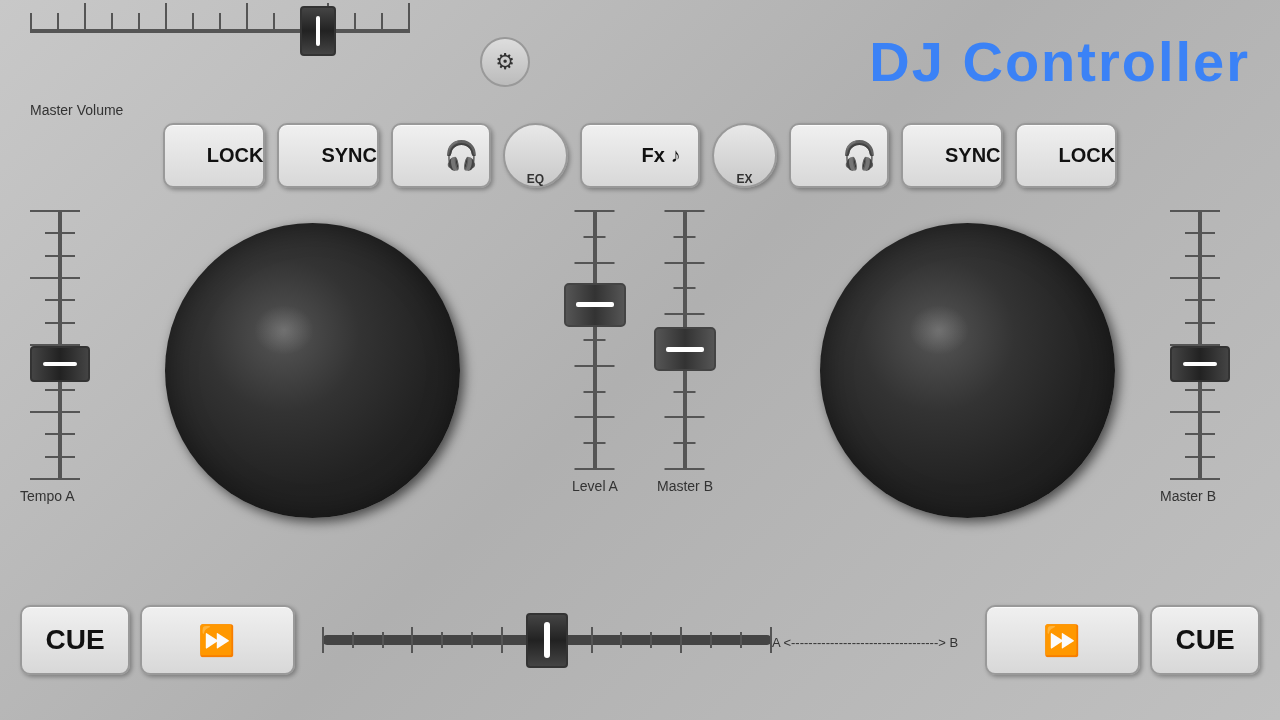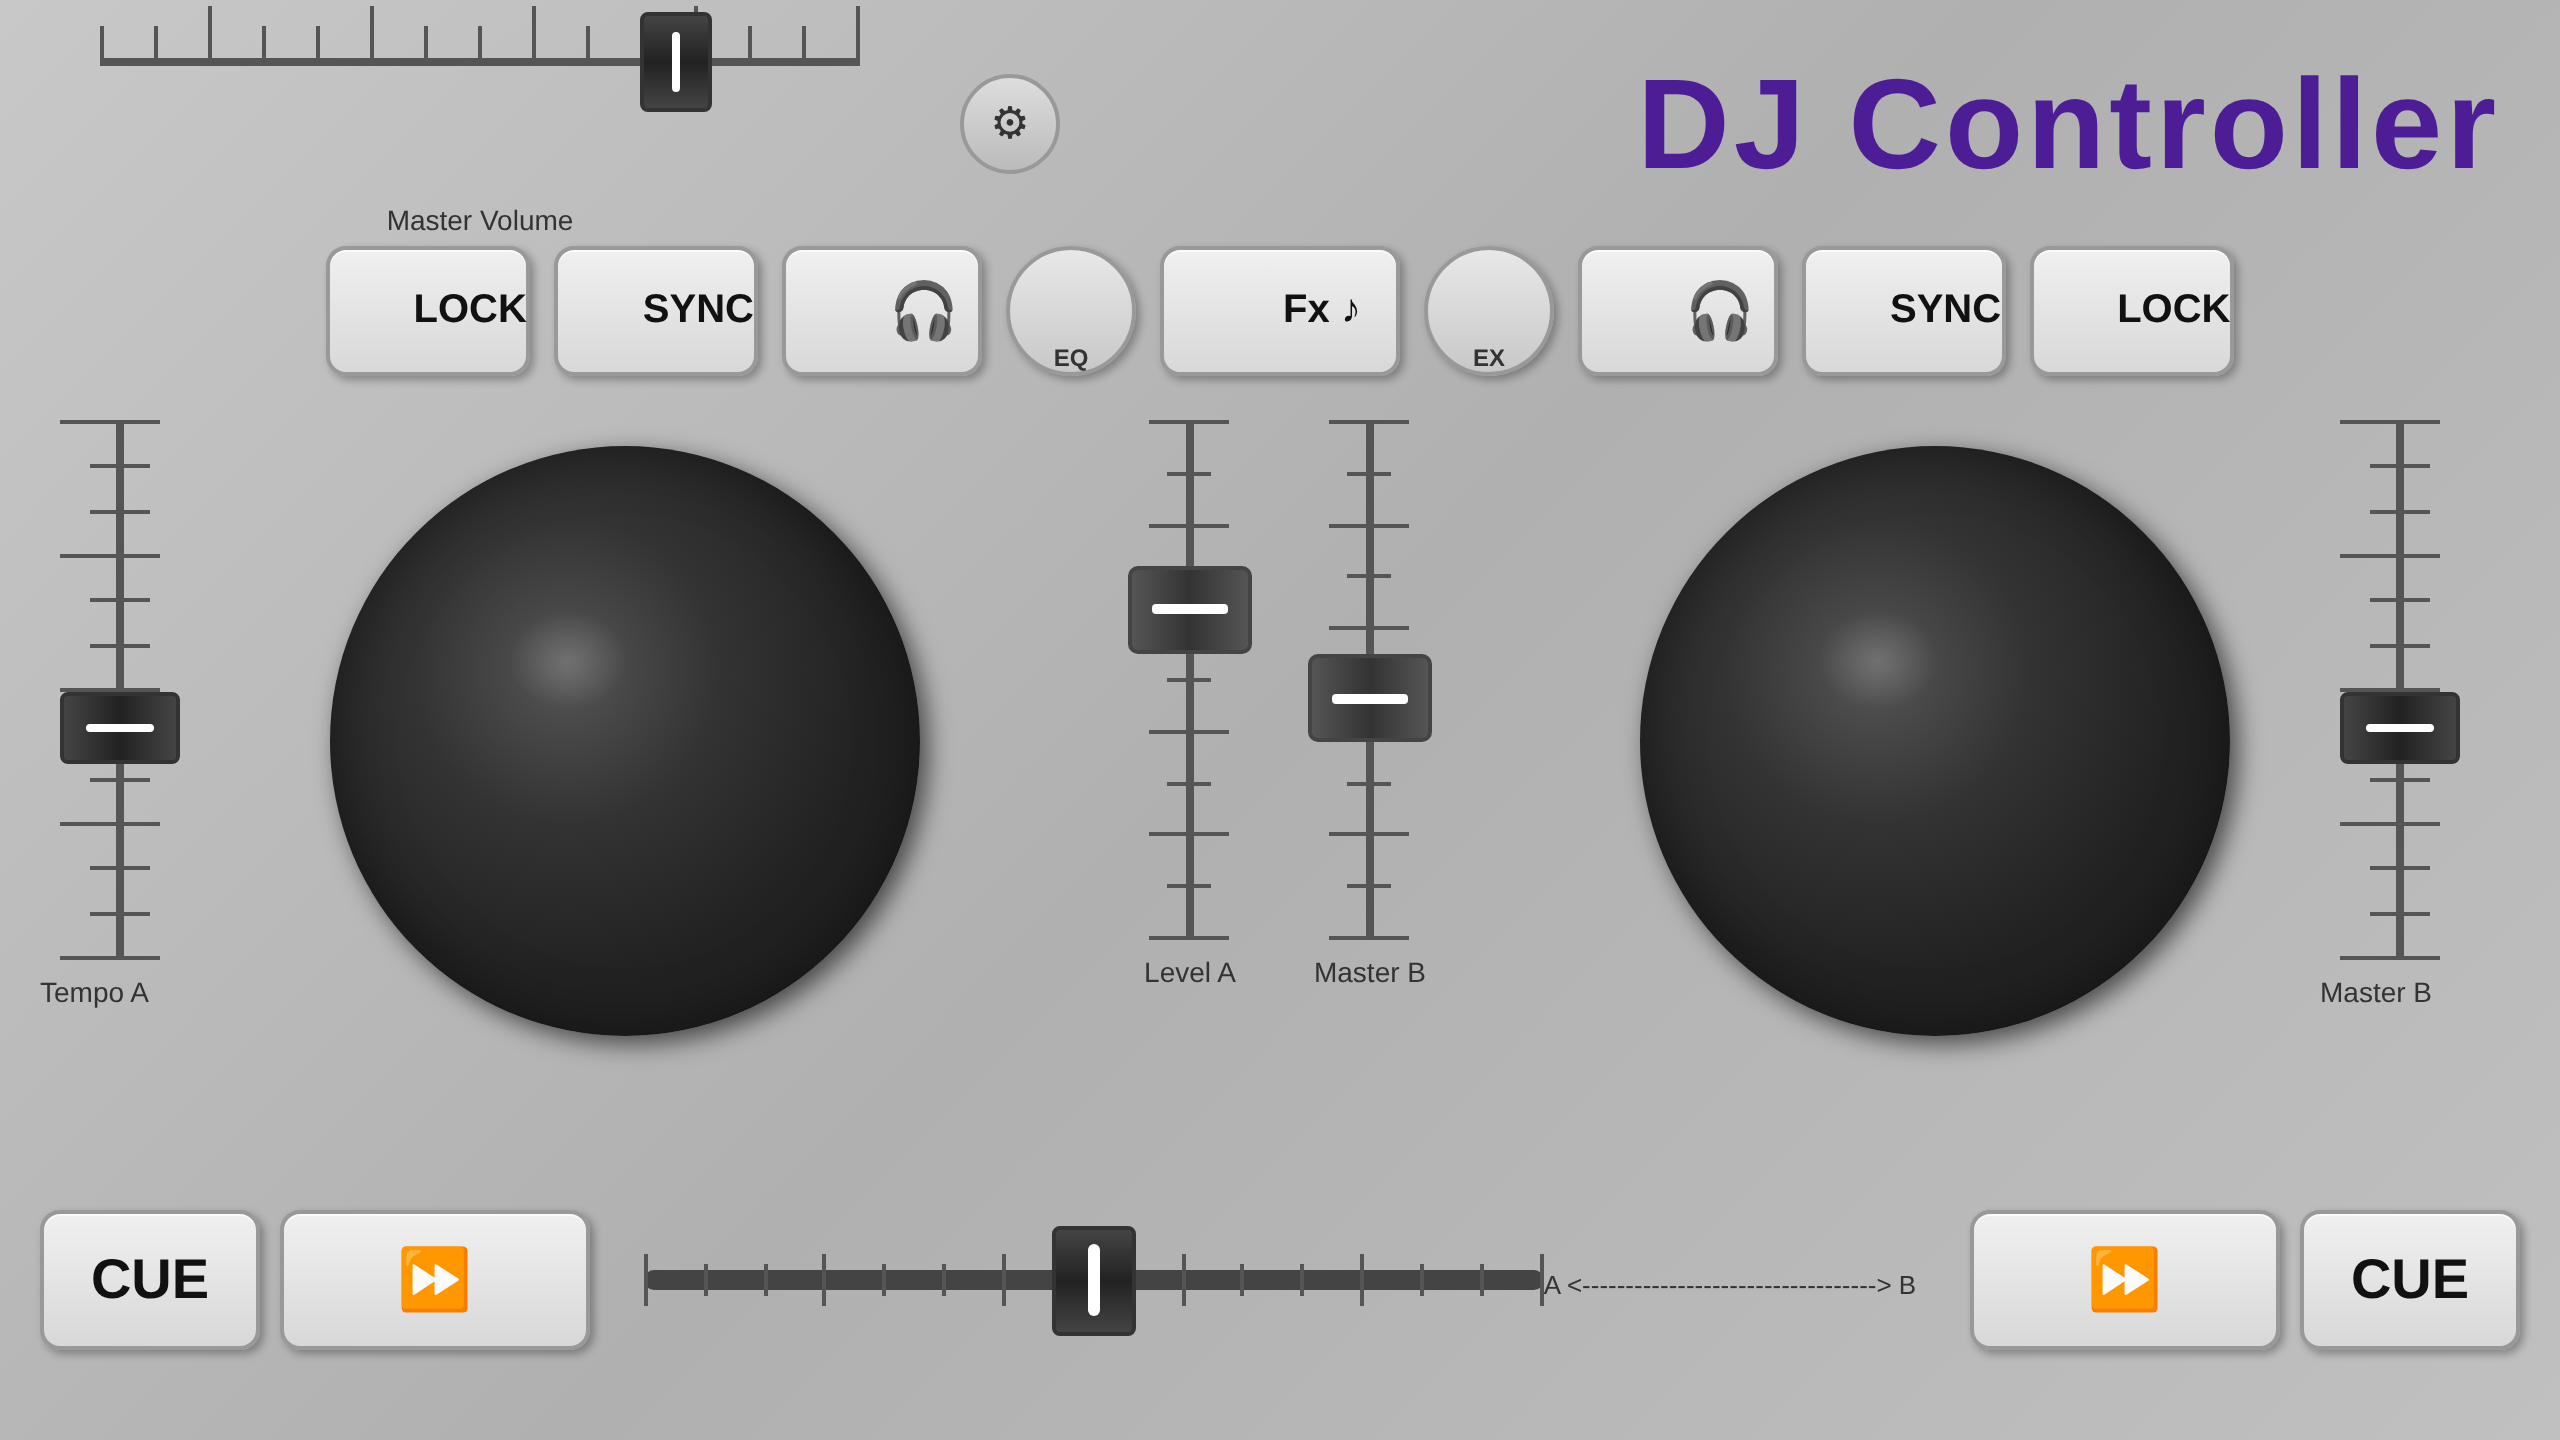--- a/index.html
+++ b/index.html
@@ -15,21 +15,20 @@
     
     .header {
       display: flex;
       align-items: center;
       padding: 18px 30px 5px 30px;
       height: 110px;
     }
     .master-volume-section {
       display: flex;
       flex-direction: column;
-      align-items: center;
       width: 420px;
       gap: 44px;
     }
     .slider-track-h {
       width: 380px;
       height: 50px;
       position: relative;
       display: flex;
       align-items: center;
     }
@@ -85,23 +84,23 @@
       align-items: center;
       justify-content: center;
       cursor: pointer;
       font-size: 22px;
       margin-left: 30px;
       color: #333;
     }
     .app-title {
       flex: 1;
       text-align: right;
-      font-size: 64px;
+      font-size: 56px;
       font-weight: bold;
-      color: #4c1d95;
+      color: #3b82f6;
       letter-spacing: 2px;
     }
 
     
     .controls-row {
       display: flex;
       align-items: center;
       justify-content: center;
       padding: 0 20px;
       gap: 12px;

